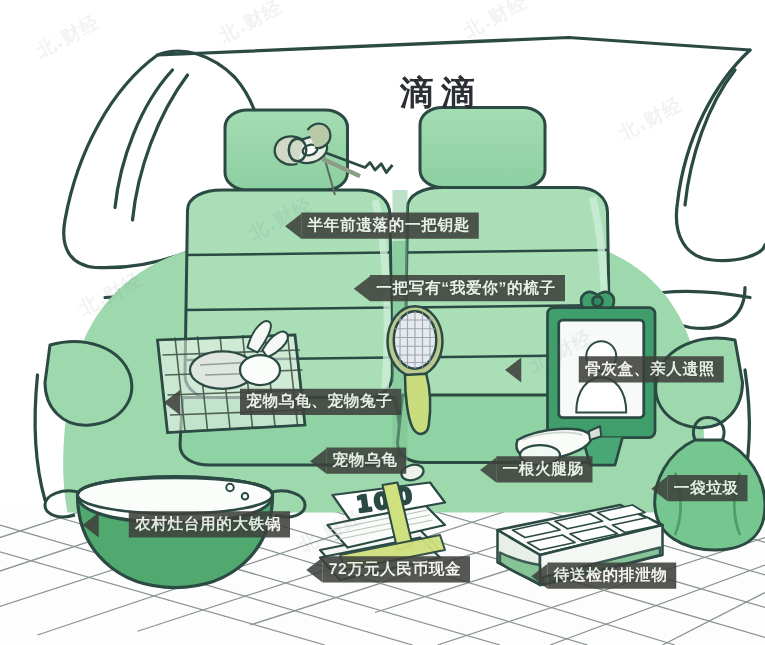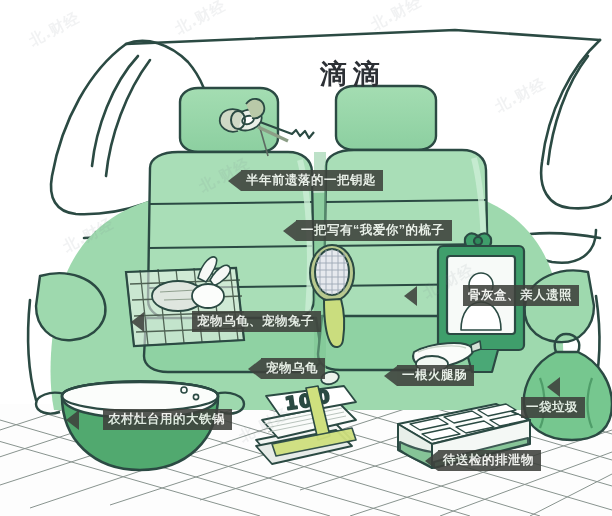--- a/index.html
+++ b/index.html
@@ -358,29 +358,33 @@
   <div class="callout" style="left:248px; top:355px;">
     <span class="tip"></span>
     <span class="txt"><span class="dot"></span><span>宠物乌龟</span></span>
   </div>
 
   <div class="callout" style="left:384px; top:362px;">
     <span class="tip"></span>
     <span class="txt"><span class="dot"></span><span>一根火腿肠</span></span>
   </div>
 
-  <div class="callout" style="left:521px; top:377px;flex-direction:column;">
+  <div class="callout" style="left:521px; top:377px;">
     <span class="tip"></span>
     <span class="txt"><span class="dot"></span><span>一袋垃圾</span></span>
   </div>
 
   <div class="callout" style="left:66px; top:406px;gap:24px;">
     <span class="tip"></span>
     <span class="txt"><span class="dot"></span><span>农村灶台用的大铁锅</span></span>
   </div>
 
+  <div class="callout" style="left:245px; top:442px;">
+    <span class="tip"></span>
+    <span class="txt"><span class="dot"></span><span>72万元人民币现金</span></span>
+  </div>
 
   <div class="callout" style="left:425px; top:447px;text-align:center;">
     <span class="tip"></span>
     <span class="txt"><span class="dot"></span><span>待送检的排泄物</span></span>
   </div>
 
 </div>
 
 </body></html>

